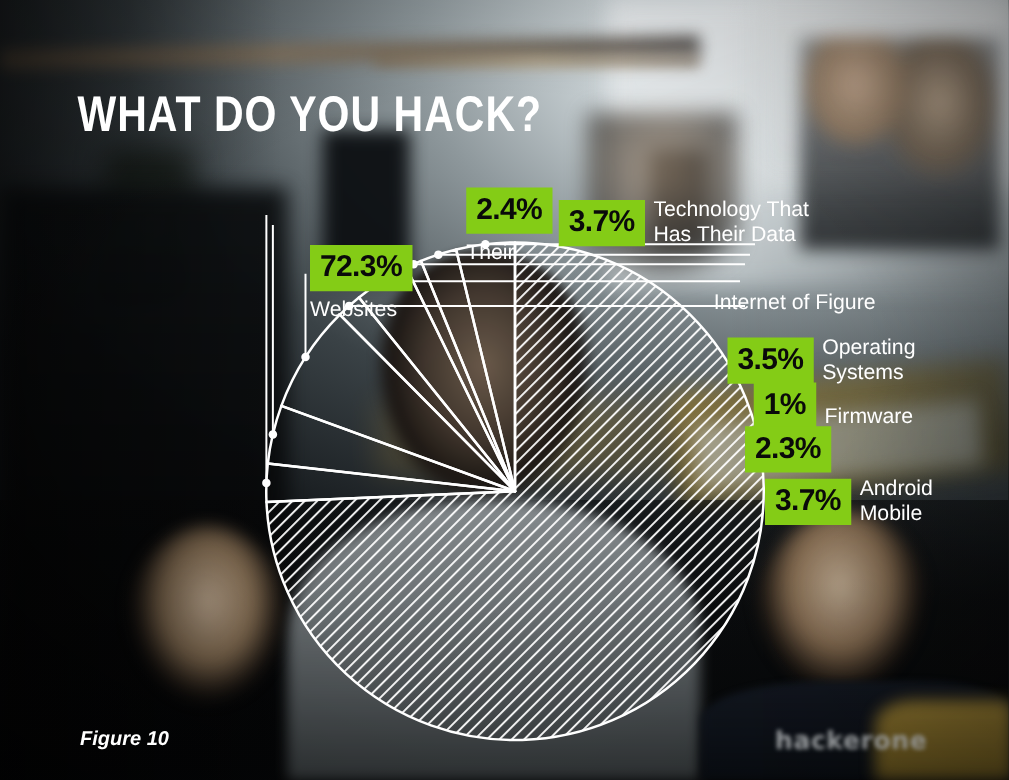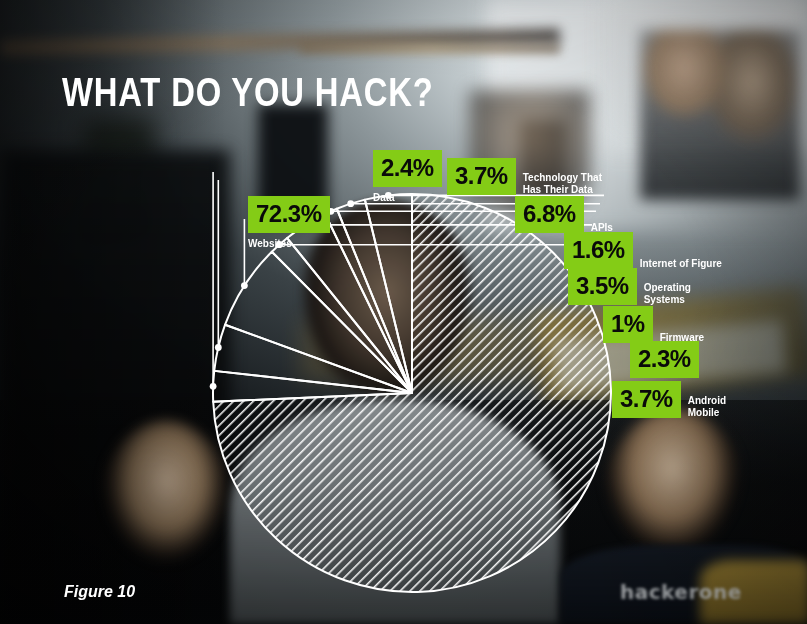--- a/index.html
+++ b/index.html
@@ -143,21 +143,21 @@
   #chart{position:absolute;left:0;top:0;}
 
   
   .lbl{position:absolute;}
   .pct{
     display:inline-block;background:#84cc16;color:#0a0a0a;
     font-weight:700;line-height:1;padding:6px 8px 7px 8px;
     font-size:24px;letter-spacing:-.5px;white-space:nowrap;
   }
   .cat{
-    color:#fff;font-size:10px;font-weight:700;line-height:1.15;white-space:pre-line;
+    color:#fff;font-size:17px;font-weight:400;line-height:1.15;white-space:pre-line;
   }
   .cat.below{display:block;margin-top:5px;}
   .cat.side{display:inline-block;vertical-align:middle;margin-left:7px;}
   .row{display:flex;align-items:flex-end;}
 </style>
 </head>
 <body>
 
 <div id="stage">
 
@@ -243,51 +243,46 @@
       </g>
   </svg>
 
   <div class="lbl" style="left:237px;top:196px;padding-left:11px;">
     <span class="pct">72.3%</span>
     <span class="cat below">Websites</span>
   </div>
 
   <div class="lbl" style="left:373px;top:150px;">
     <span class="pct">2.4%</span>
-    <span class="cat below">Data</span>
+    <span class="cat below">Their</span>
   </div>
 
   <div class="lbl row" style="left:447px;top:158px;">
     <span class="pct">3.7%</span>
     <span class="cat side">Technology That
 Has Their Data</span>
   </div>
 
-  <div class="lbl row" style="left:515px;top:196px;">
-    <span class="pct">6.8%</span>
-    <span class="cat side">APIs</span>
-  </div>
 
   <div class="lbl row" style="left:564px;top:232px;">
-    <span class="pct">1.6%</span>
     <span class="cat side">Internet of Figure</span>
   </div>
 
-  <div class="lbl row" style="left:568px;top:268px;">
+  <div class="lbl row" style="left:582px;top:268px;">
     <span class="pct">3.5%</span>
     <span class="cat side">Operating
 Systems</span>
   </div>
 
   <div class="lbl row" style="left:603px;top:306px;">
     <span class="pct">1%</span>
     <span class="cat side">Firmware</span>
   </div>
 
-  <div class="lbl row" style="left:630px;top:341px;">
+  <div class="lbl row" style="left:596px;top:341px;">
     <span class="pct">2.3%</span>
   </div>
 
   <div class="lbl row" style="left:612px;top:381px;">
     <span class="pct">3.7%</span>
     <span class="cat side">Android
 Mobile</span>
   </div>
 
   <div id="figure-caption">Figure 10</div>

